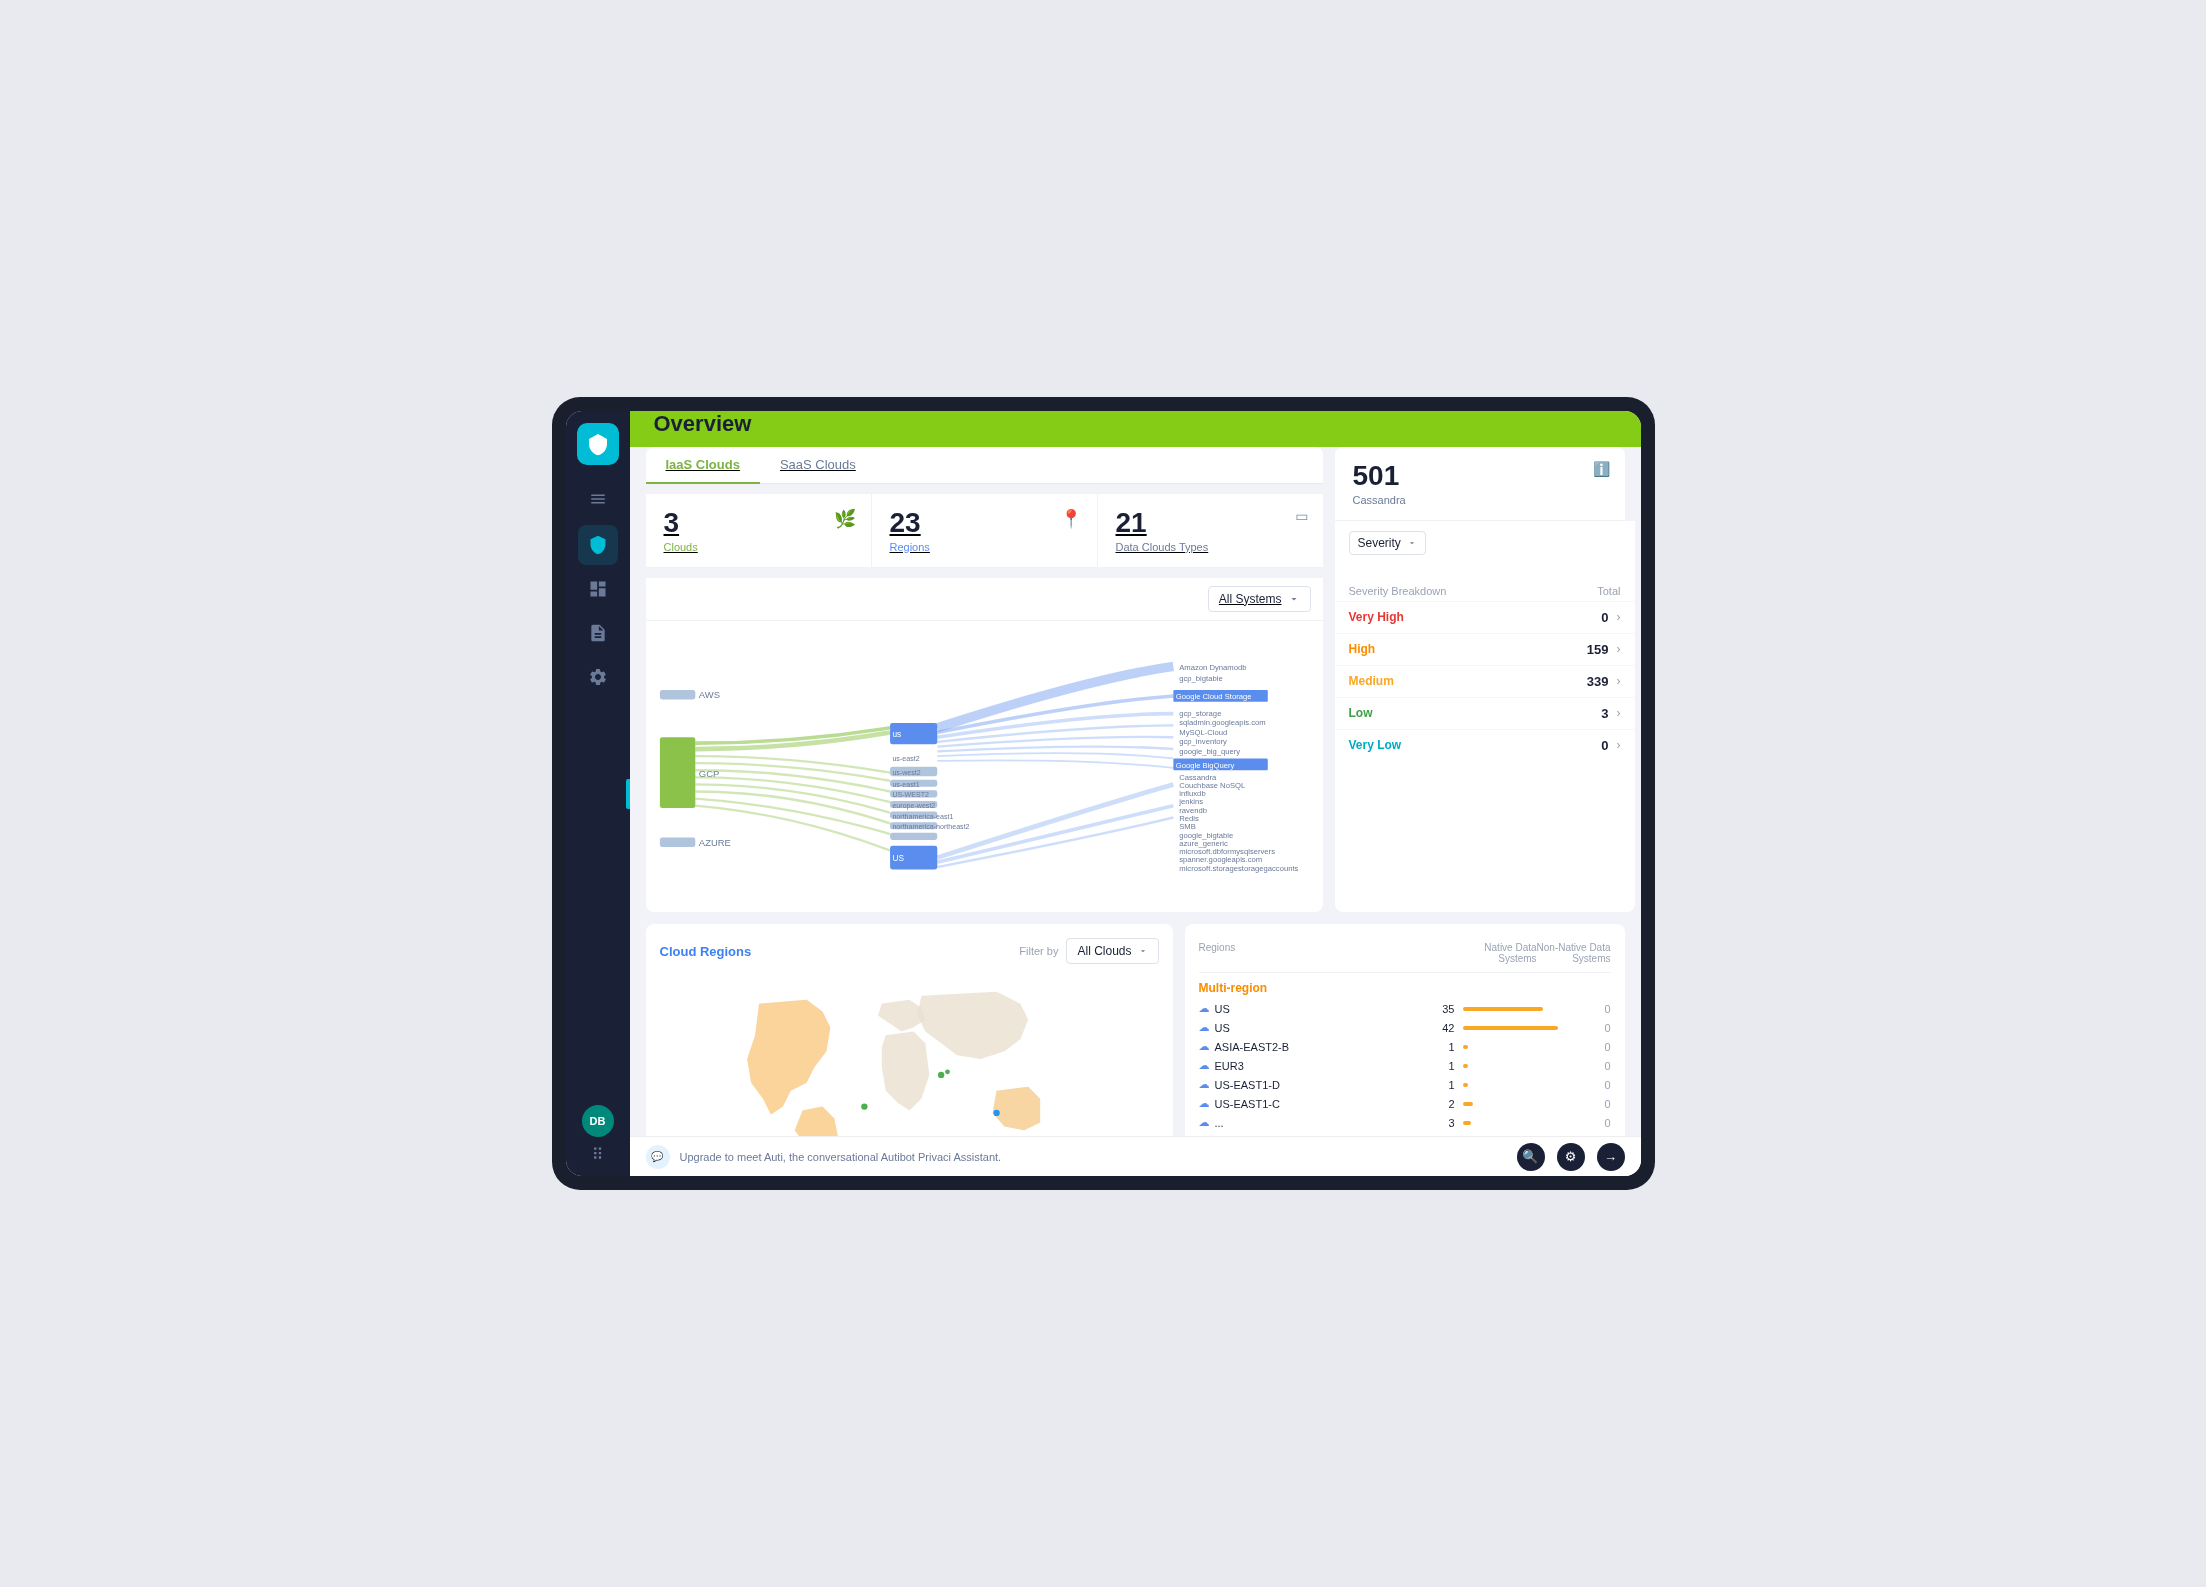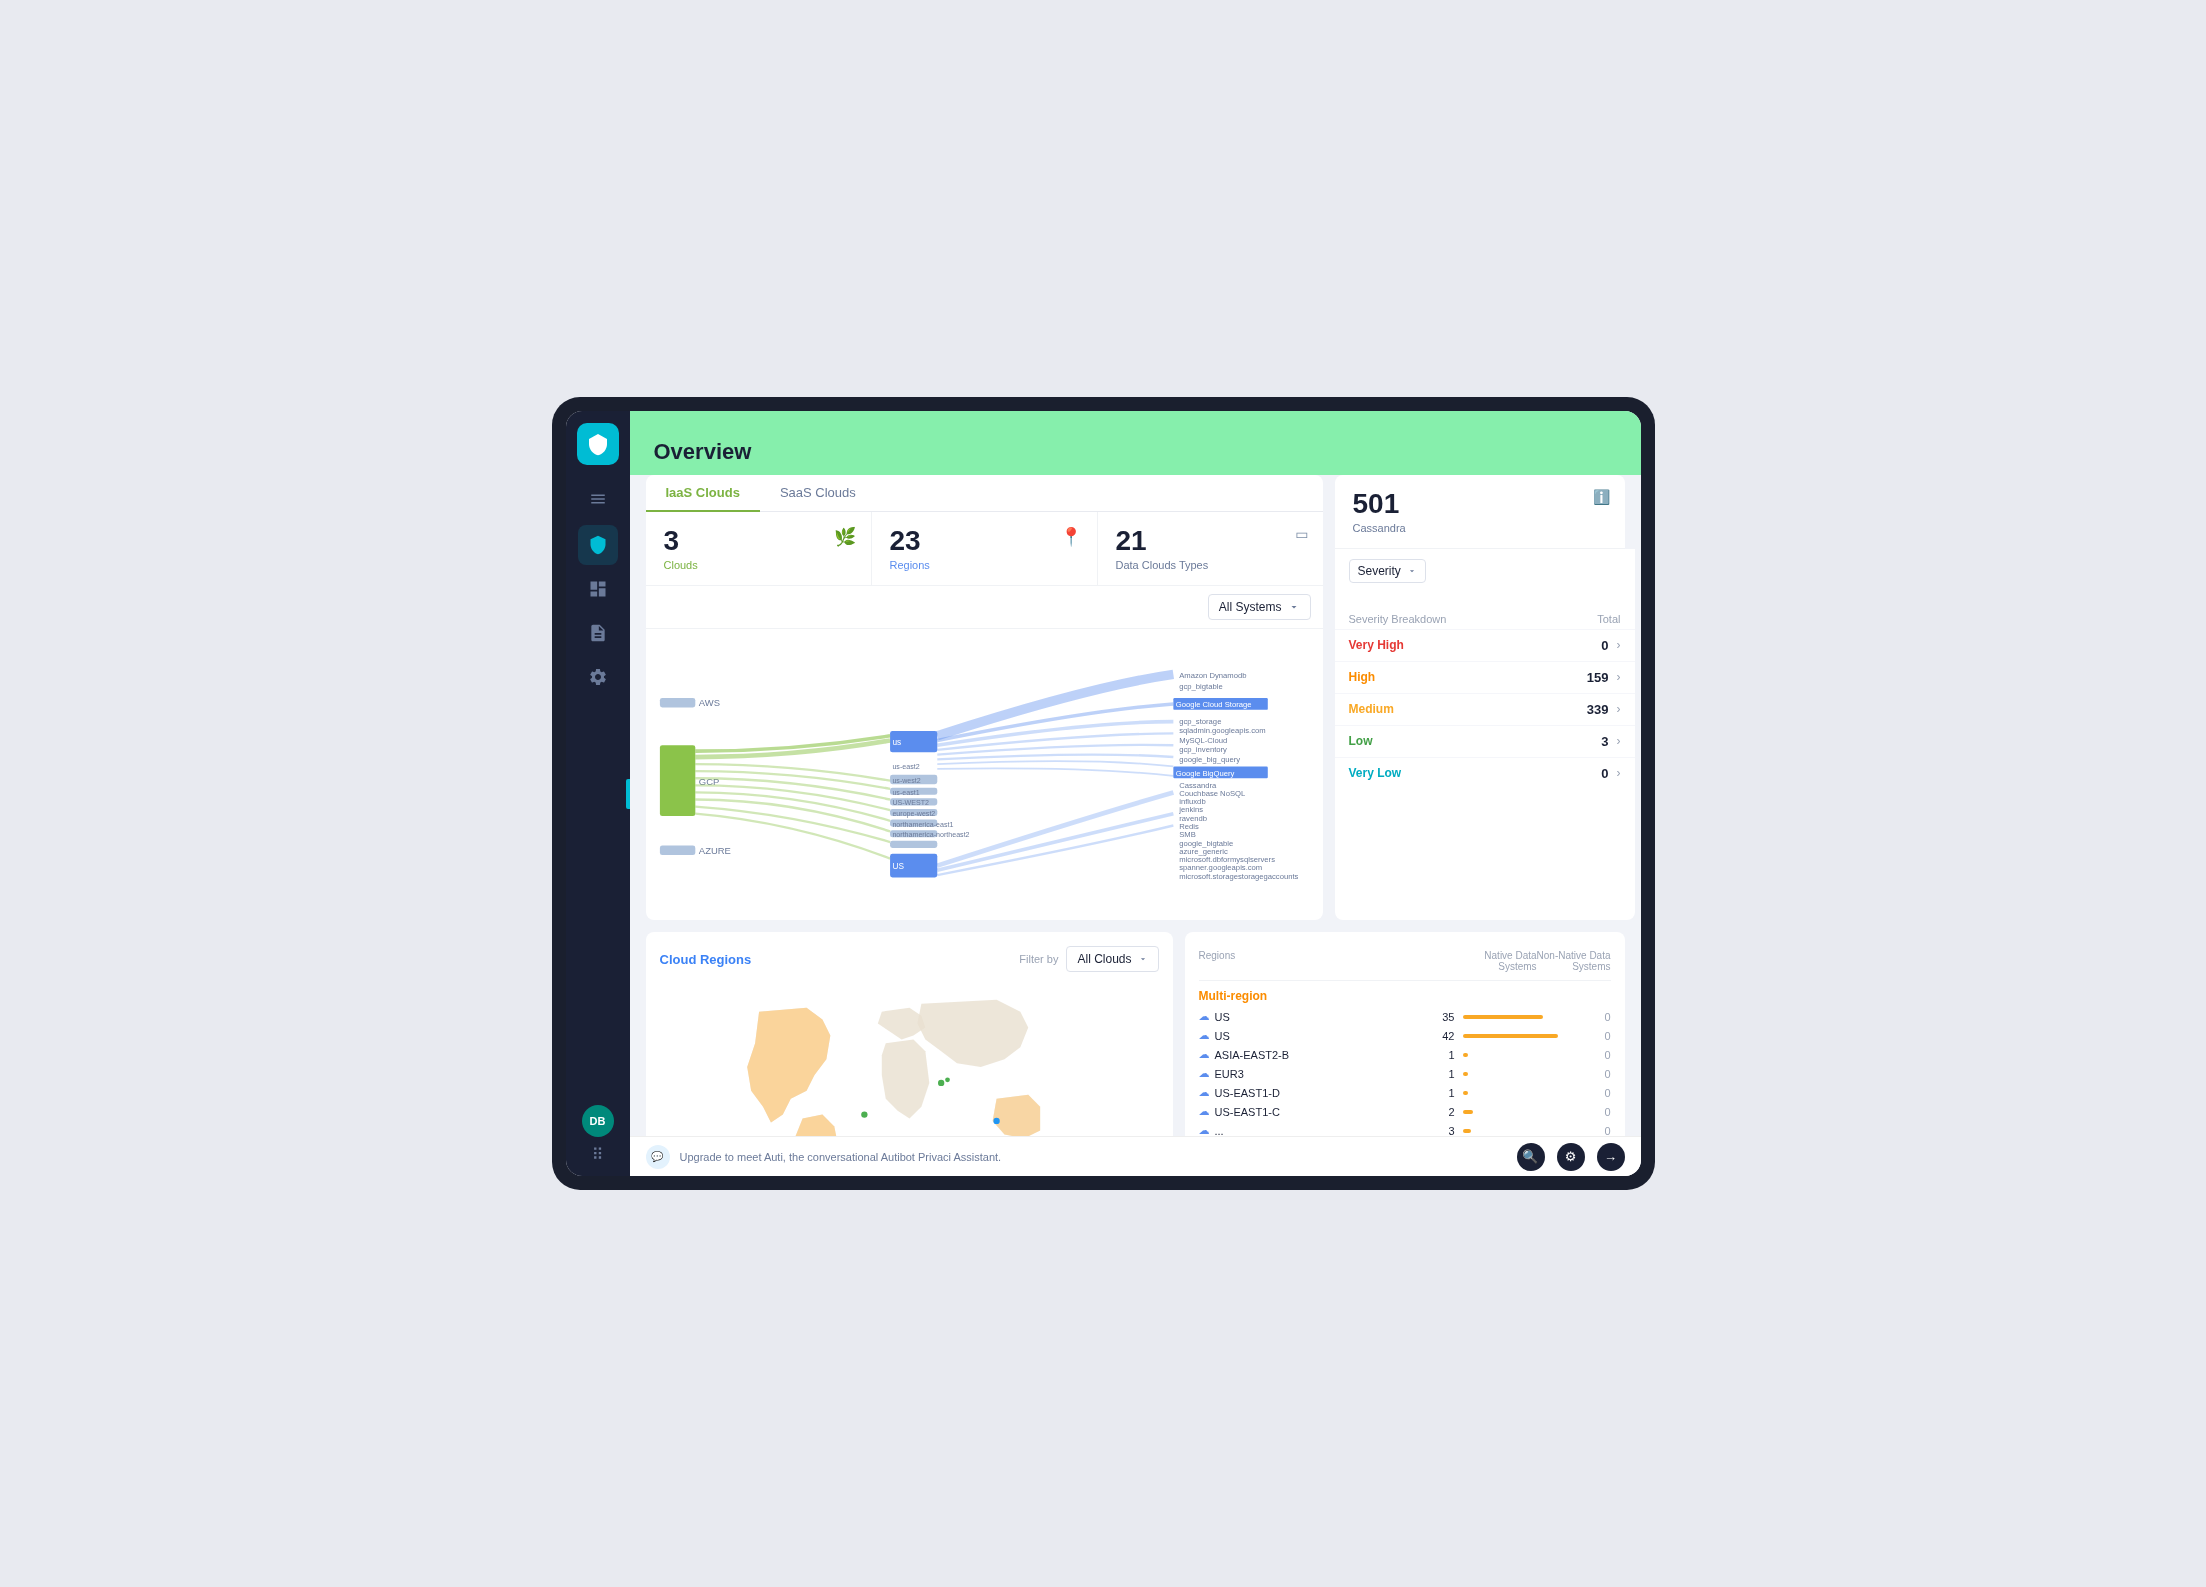--- a/index.html
+++ b/index.html
@@ -17,21 +17,21 @@
     .nav-item { width: 40px; height: 40px; display: flex; align-items: center; justify-content: center; border-radius: 8px; cursor: pointer; color: #6b7a99; }
     .nav-item.active { background: rgba(0,188,212,0.15); color: #00bcd4; }
     .nav-item svg { width: 20px; height: 20px; fill: currentColor; }
     .sidebar-bottom { display: flex; flex-direction: column; align-items: center; gap: 8px; margin-top: auto; }
     .avatar { width: 32px; height: 32px; border-radius: 50%; background: #00897b; display: flex; align-items: center; justify-content: center; color: white; font-size: 11px; font-weight: 700; }
     .dots-icon { color: #6b7a99; font-size: 16px; }
     .sidebar-edge { position: absolute; right: 0; top: 50%; width: 4px; height: 30px; background: #00bcd4; border-radius: 2px 0 0 2px; transform: translateY(-50%); }
 
     
     .main-content { flex: 1; display: flex; flex-direction: column; overflow: hidden; }
-    .page-header { padding: 28px 24px 10px; background: #86efac; }
+    .page-header { padding: 0 24px 10px; background: #84cc16; }
     .page-title { font-size: 22px; font-weight: 600; color: #1a2035; }
     
     .content-area { flex: 1; overflow-y: auto; padding: 0 16px 16px; display: flex; flex-direction: column; gap: 12px; }
     .tab { padding: 10px 20px; font-size: 13px; font-weight: 500; cursor: pointer; color: #6b7a99; border-bottom: 2px solid transparent; margin-bottom: -1px; }
     .tab.active { color: #7cb342; border-bottom-color: #7cb342; font-weight: 600; }
     .stats-row { display: flex; border-bottom: 1px solid #f0f2f5; }
     .stat-card { flex: 1; padding: 14px 18px; border-right: 1px solid #f0f2f5; position: relative; }
     .stat-card:last-child { border-right: none; }
     .stat-number { font-size: 28px; font-weight: 700; color: #1a2035; line-height: 1.1; }
     .stat-label { font-size: 11px; color: #7cb342; margin-top: 2px; font-weight: 500; }
@@ -148,21 +148,21 @@
       <div class="page-header">
         <h1 class="page-title">Overview</h1>
       </div>
 
       <div class="content-area">
 
         <div style="display:flex; gap:12px; flex-direction:column;">
 
           <div style="display:flex; gap:12px;">
 
-            <div style="flex:1; display:flex; flex-direction:column; gap:0;">
+            <div style="flex:1; display:flex; flex-direction:column; gap:10px;text-decoration:underline;">
 
               <div style="display:flex; background:white; border-radius:8px 8px 0 0; border-bottom:1px solid #e8eaf0;">
                 <div class="tab active">IaaS Clouds</div>
                 <div class="saas-tab">SaaS Clouds</div>
               </div>
 
               <div class="stats-row" style="background:white;">
                 <div class="stat-card">
                   <div class="stat-number">3</div>
                   <div class="stat-label">Clouds</div>

